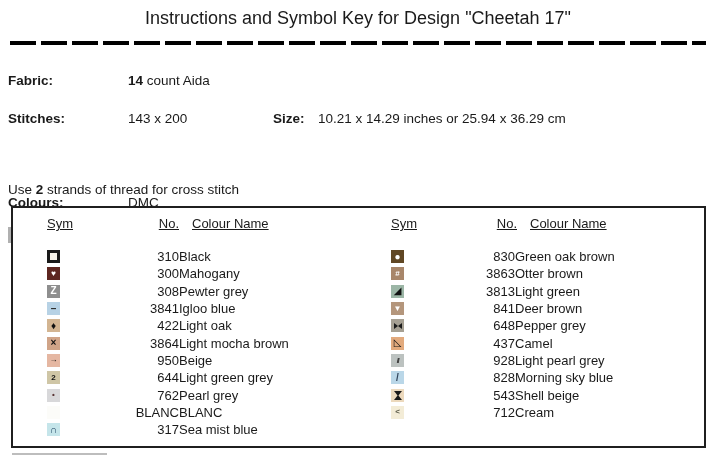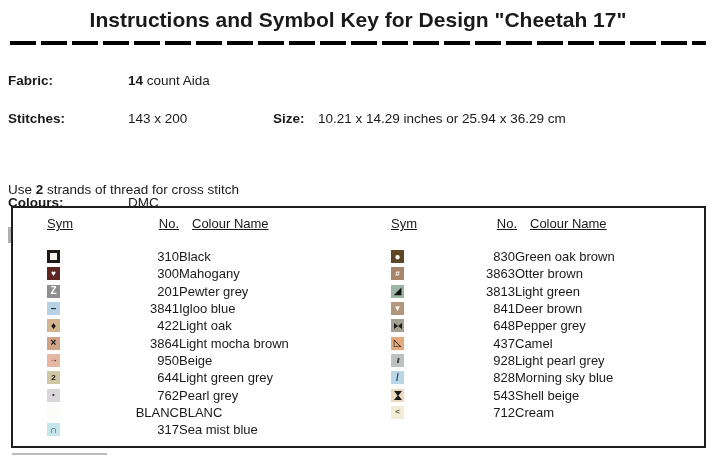--- a/index.html
+++ b/index.html
@@ -1,19 +1,19 @@
 <!DOCTYPE html>
 <html><head>
 <meta charset="utf-8">
 <style>
   html,body{margin:0;padding:0;background:#fff;}
   #page{position:relative;width:716px;height:461px;background:#ffffff;
         font-family:"Liberation Sans","DejaVu Sans",sans-serif;color:#1a1a1a;overflow:hidden;}
   .title{position:absolute;top:8px;left:0;width:716px;text-align:center;
-         font-size:21px;font-weight:bold;}
+         font-size:18px;font-weight:normal;}
   .rule{position:absolute;top:41px;left:10px;width:696px;height:4px;
         background:repeating-linear-gradient(90deg,#000 0 26px,transparent 26px 31px);}
   .info-line{position:absolute;left:8px;font-size:13.5px;white-space:nowrap;}
   .info-label{font-weight:bold;display:inline-block;}
   .lbl-w{width:120px;}
   .b{font-weight:bold;}
   .val2{display:inline-block;width:145px;}
   
   .key-box{position:absolute;left:11px;top:206px;width:695px;height:242px;
            border:2px solid #1f1f1f;box-sizing:border-box;font-size:13px;}
@@ -100,21 +100,21 @@
               <span class="glyph-small" style="color: rgb(255, 255, 255);">♥</span>
             </span>
     <span class="no-cell">300</span>
     <span class="name-cell">Mahogany</span>
   </div>
 
   <div class="krow">
     <span class="sym-box" style="background: rgb(142, 142, 142);">
               <span style="color: rgb(255, 255, 255);">Z</span>
             </span>
-    <span class="no-cell">201</span>
+    <span class="no-cell">308</span>
     <span class="name-cell">Pewter grey</span>
   </div>
 
   <div class="krow">
     <span class="sym-box" style="background: rgb(183, 210, 229);">
               <span style="color: rgb(42, 42, 42);">–</span>
             </span>
     <span class="no-cell">3841</span>
     <span class="name-cell">Igloo blue</span>
   </div>

